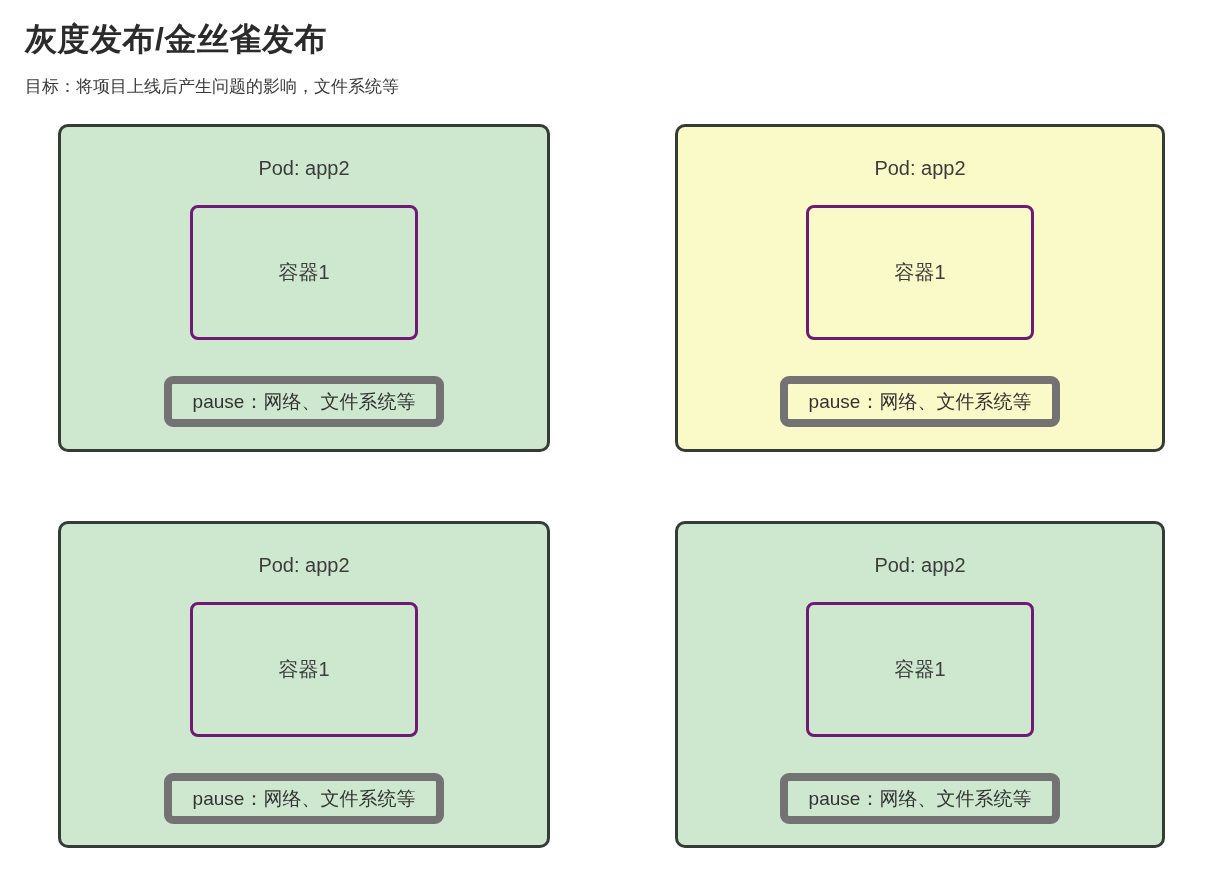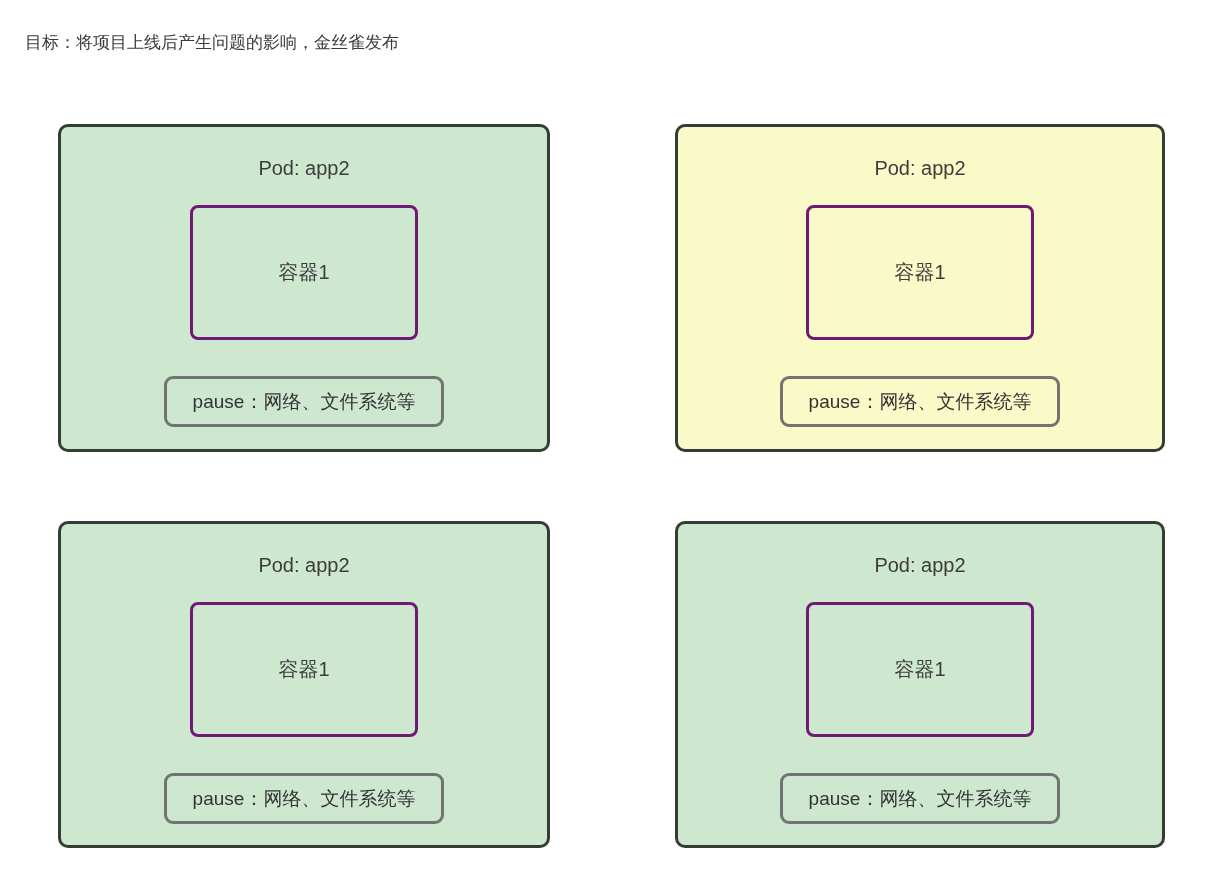--- a/index.html
+++ b/index.html
@@ -49,35 +49,36 @@
     border-radius: 8px;
     display: flex;
     align-items: center;
     justify-content: center;
     font-size: 20px;
     color: #3c3c3c;
   }
   .pause-box {
     margin-top: 36px;
     width: 280px; height: 51px;
-    border: 3px solid #737373;
+    border: 8px solid #737373;
     border-radius: 9px;
     display: flex;
     align-items: center;
     justify-content: center;
     font-size: 19px;
     color: #333333;
     white-space: nowrap;
   }
 </style>
 </head>
 <body>
 
 <div class="header">
-  <div class="page-subtitle">目标：将项目上线后产生问题的影响，金丝雀发布</div>
+  <div class="page-title">灰度发布/金丝雀发布</div>
+  <div class="page-subtitle">目标：将项目上线后产生问题的影响，文件系统等</div>
 </div>
 
 <div class="pod pod-1 pod-green">
   <div class="pod-title">Pod: app2</div>
   <div class="container-box">
     <span>容器1</span>
   </div>
   <div class="pause-box">
     <span>pause：网络、文件系统等</span>
   </div>

